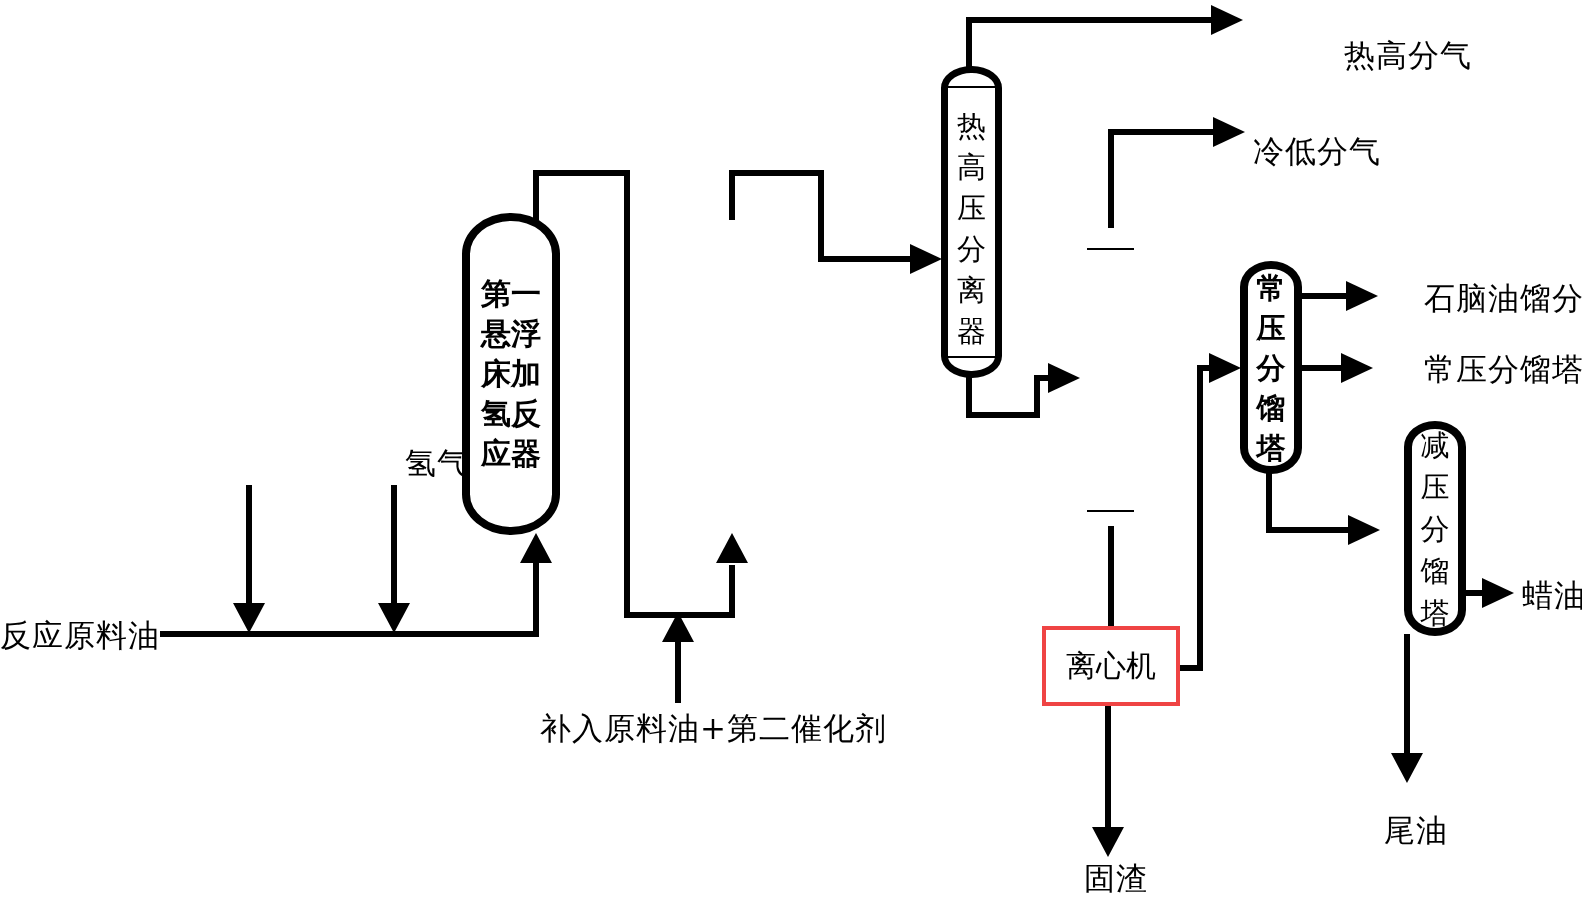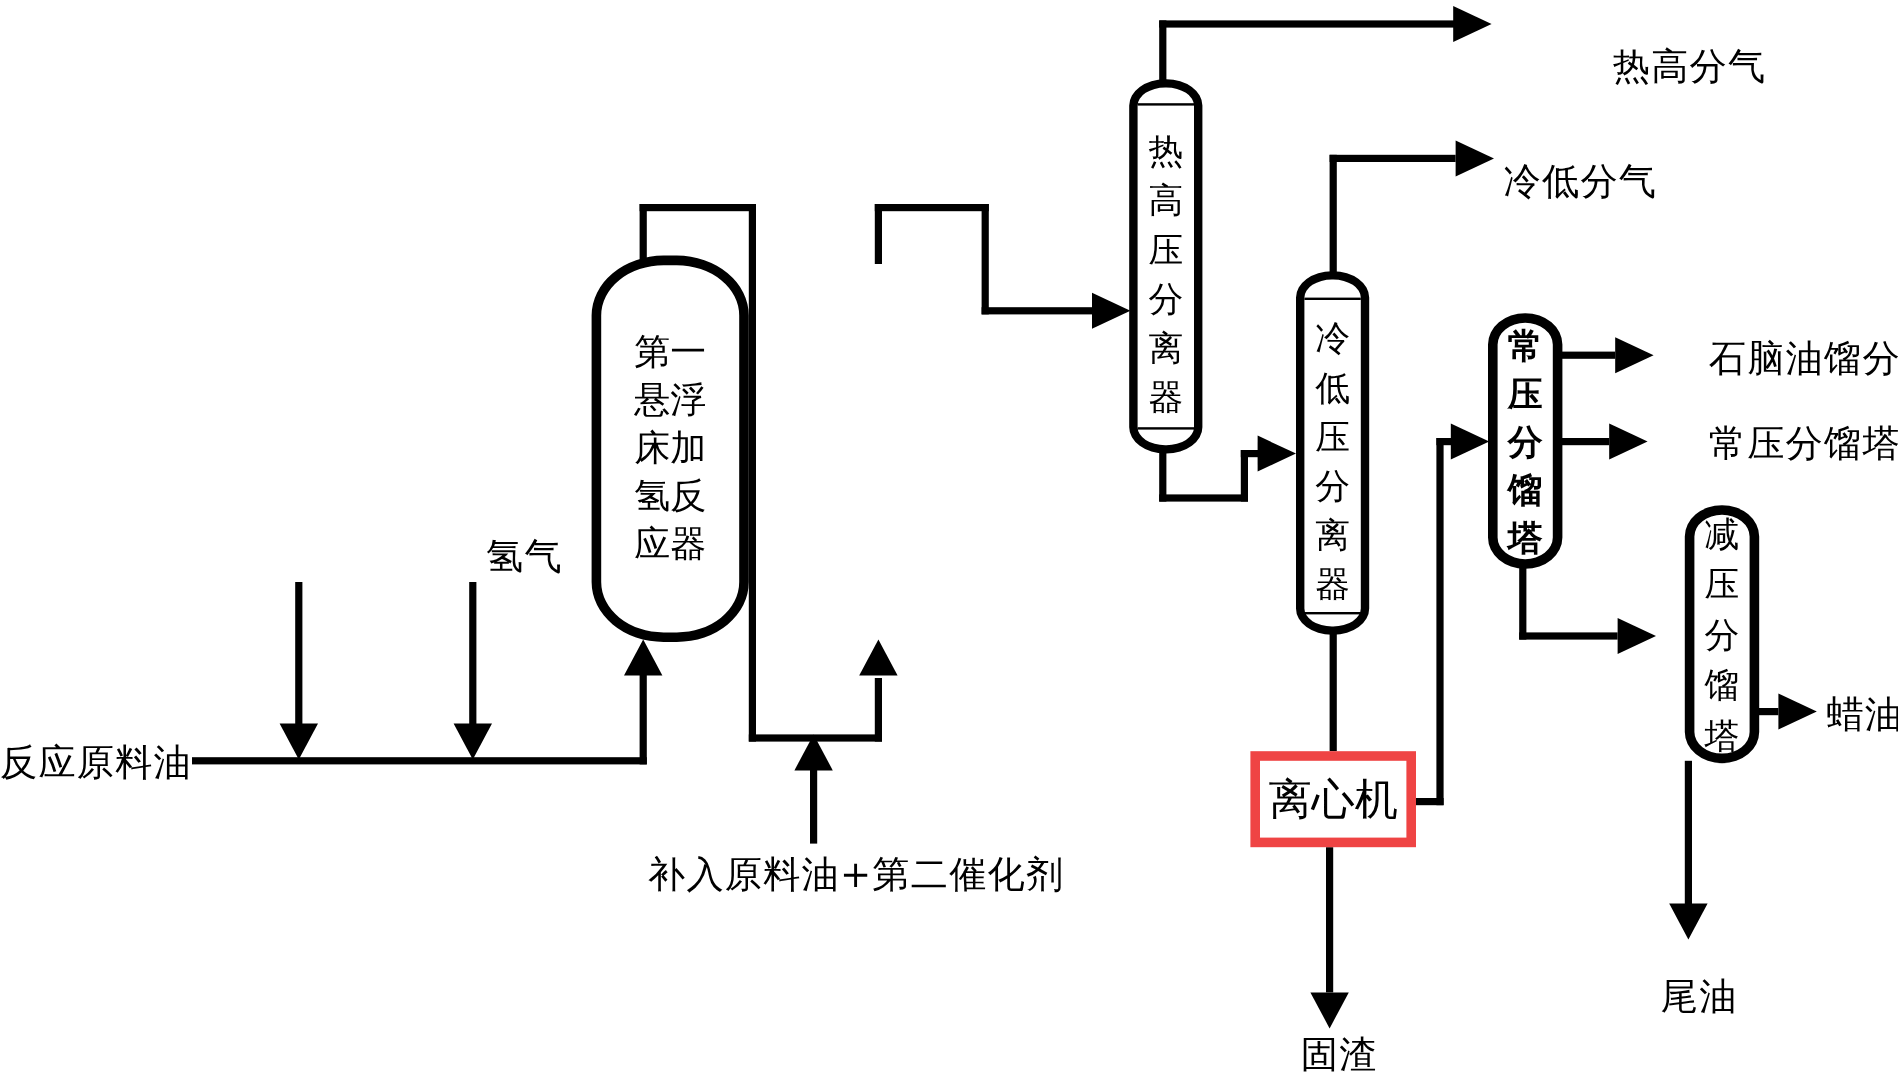--- a/index.html
+++ b/index.html
@@ -7,22 +7,22 @@
     position:relative;width:1582px;height:900px;background:#ffffff;
     font-family:"DejaVu Serif","Liberation Serif",serif;color:#000;overflow:hidden;
   }
   .pipe{position:absolute;background:#000;}
   .vessel{position:absolute;border:8px solid #000;background:#fff;box-sizing:border-box;
     display:flex;align-items:center;justify-content:center;}
   .vessel.thin{border-width:7px;}
   .vtext{font-size:29px;line-height:41px;width:32px;text-align:center;word-break:break-all;margin-top:14px;}
   .rtext{font-size:30px;line-height:40px;width:64px;text-align:center;word-break:break-all;}
   .ttext{font-size:29px;line-height:42px;width:32px;text-align:center;word-break:break-all;}
-  .box{position:absolute;border:8px solid #ef4444;background:#fff;box-sizing:border-box;
-    display:flex;align-items:center;justify-content:center;font-size:36px;}
+  .box{position:absolute;border:4px solid #ef4444;background:#fff;box-sizing:border-box;
+    display:flex;align-items:center;justify-content:center;font-size:30px;}
   .neck{position:absolute;background:#000;height:2px;}
   .lbl{position:absolute;font-size:31px;white-space:nowrap;letter-spacing:1px;}
   .ah{position:absolute;width:0;height:0;}
   .ah-r{border-top:15px solid transparent;border-bottom:15px solid transparent;border-left:32px solid #000;}
   .ah-u{border-left:16px solid transparent;border-right:16px solid transparent;border-bottom:30px solid #000;}
   .ah-d{border-left:16px solid transparent;border-right:16px solid transparent;border-top:30px solid #000;}
 </style>
 </head>
 <body>
 
@@ -85,33 +85,30 @@
   <div class="ah ah-r" style="left:1348px;top:515px;"></div>
 
   <div class="pipe" style="left:1437px;top:590px;width:45px;height:6px;"></div>
   <div class="ah ah-r" style="left:1482px;top:578px;"></div>
   <div class="pipe" style="left:1404px;top:634px;width:6px;height:120px;"></div>
   <div class="ah ah-d" style="left:1391px;top:753px;"></div>
 
   <div class="pipe" style="left:1105px;top:703px;width:6px;height:124px;"></div>
   <div class="ah ah-d" style="left:1092px;top:827px;"></div>
 
-  <div class="vessel" style="left:493px;top:213px;width:131px;height:322px;border-radius:60px/50px;">
+  <div class="vessel" style="left:462px;top:213px;width:98px;height:322px;border-radius:60px/50px;font-weight:bold;">
     <div class="rtext">第一悬浮床加氢反应器</div>
   </div>
 
   <div class="vessel thin" style="left:941px;top:66px;width:61px;height:312px;border-radius:30px/22px;">
     <div class="vtext">热高压分离器</div>
   </div>
   <div class="neck" style="left:948px;top:86px;width:47px;"></div>
   <div class="neck" style="left:948px;top:356px;width:47px;"></div>
 
-  <div class="vessel thin" style="left:1080px;top:226px;width:61px;height:303px;border-radius:30px/22px;">
-    <div class="vtext">冷低压分离器</div>
-  </div>
   <div class="neck" style="left:1087px;top:248px;width:47px;"></div>
   <div class="neck" style="left:1087px;top:510px;width:47px;"></div>
 
   <div class="vessel" style="left:1240px;top:261px;width:62px;height:213px;border-radius:31px/26px;font-weight:bold;">
     <div class="ttext" style="line-height:40px;">常压分馏塔</div>
   </div>
   <div class="vessel" style="left:1377px;top:421px;width:62px;height:215px;border-radius:31px/26px;margin-left:27px;">
     <div class="ttext">减压分馏塔</div>
   </div>
 

